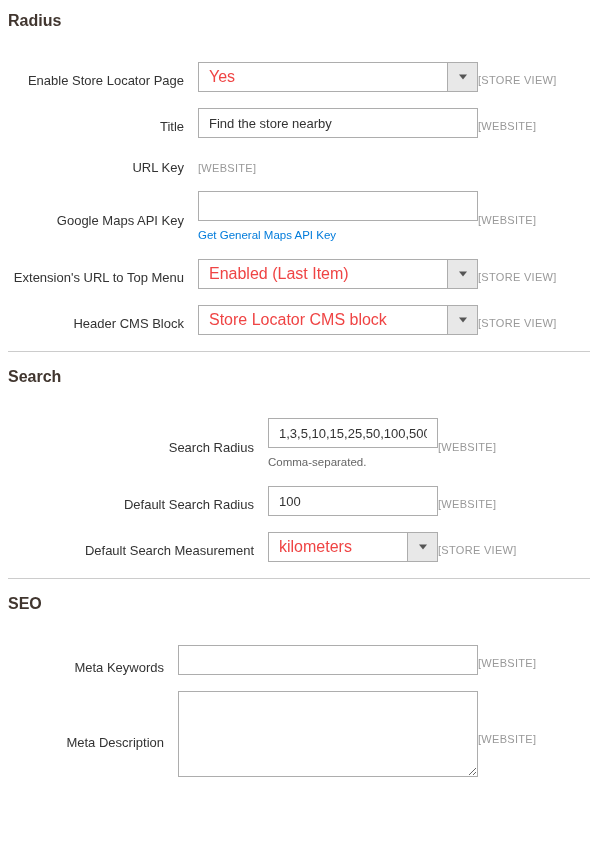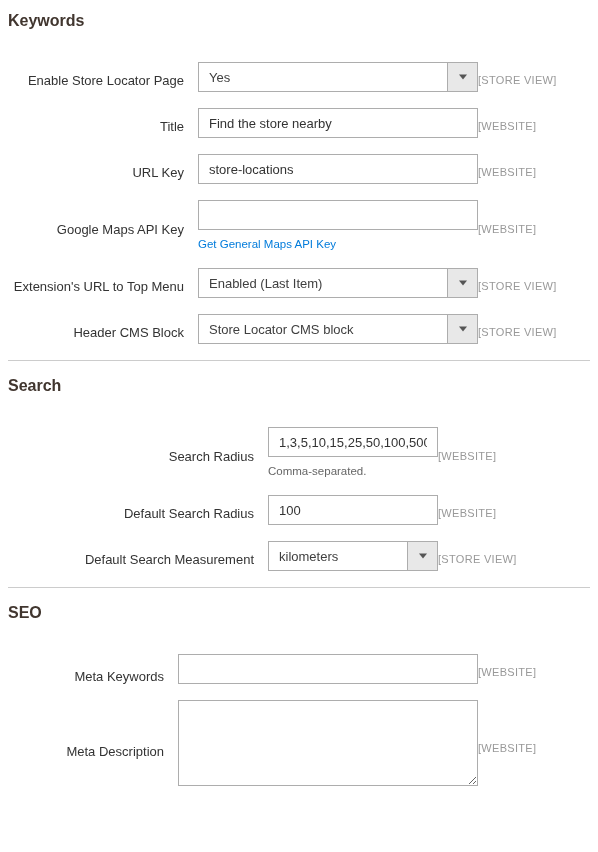--- a/index.html
+++ b/index.html
@@ -56,22 +56,22 @@
       width: 100%;
       height: 30px;
       border: 1px solid #adadad;
       background: #fff;
       display: flex;
       align-items: center;
     }
     .select-value {
       flex: 1;
       padding: 0 10px;
-      font-size: 13px;
-      color: #404040;
+      font-size: 16px;
+      color: #ef4444;
     }
     .select-caret {
       width: 30px;
       height: 28px;
       border-left: 1px solid #adadad;
       background: #e8e8e8;
       display: flex;
       align-items: center;
       justify-content: center;
     }
@@ -111,21 +111,21 @@
     
     .narrow .field-label { width: 260px; }
     .narrow .field-control { width: 170px; }
     
     .seo .field-label { width: 170px; margin-top: 8px; }
     .seo .field-control { width: 300px; }
   </style>
 </head>
 <body>
 
-<div class="section-title">Keywords</div>
+<div class="section-title">Radius</div>
 
 <div class="fields">
 
   <div class="field-row">
     <div class="field-label">Enable Store Locator Page</div>
     <div class="field-control">
       <div class="select-wrap">
         <div class="select-value">Yes</div>
         <div class="select-caret">
             <svg viewBox="0 0 10 6">
@@ -140,23 +140,20 @@
   <div class="field-row">
     <div class="field-label">Title</div>
     <div class="field-control">
       <input class="text-input" type="text" value="Find the store nearby" style="">
     </div>
     <div class="field-scope">[WEBSITE]</div>
   </div>
 
   <div class="field-row">
     <div class="field-label">URL Key</div>
-    <div class="field-control">
-      <input class="text-input" type="text" value="store-locations" style="">
-    </div>
     <div class="field-scope">[WEBSITE]</div>
   </div>
 
   <div class="field-row">
     <div class="field-label">Google Maps API Key</div>
     <div class="field-control">
       <input class="text-input" type="text" value="" style="">
       <div class="field-note">
         <a href="#">Get General Maps API Key</a>
       </div>

